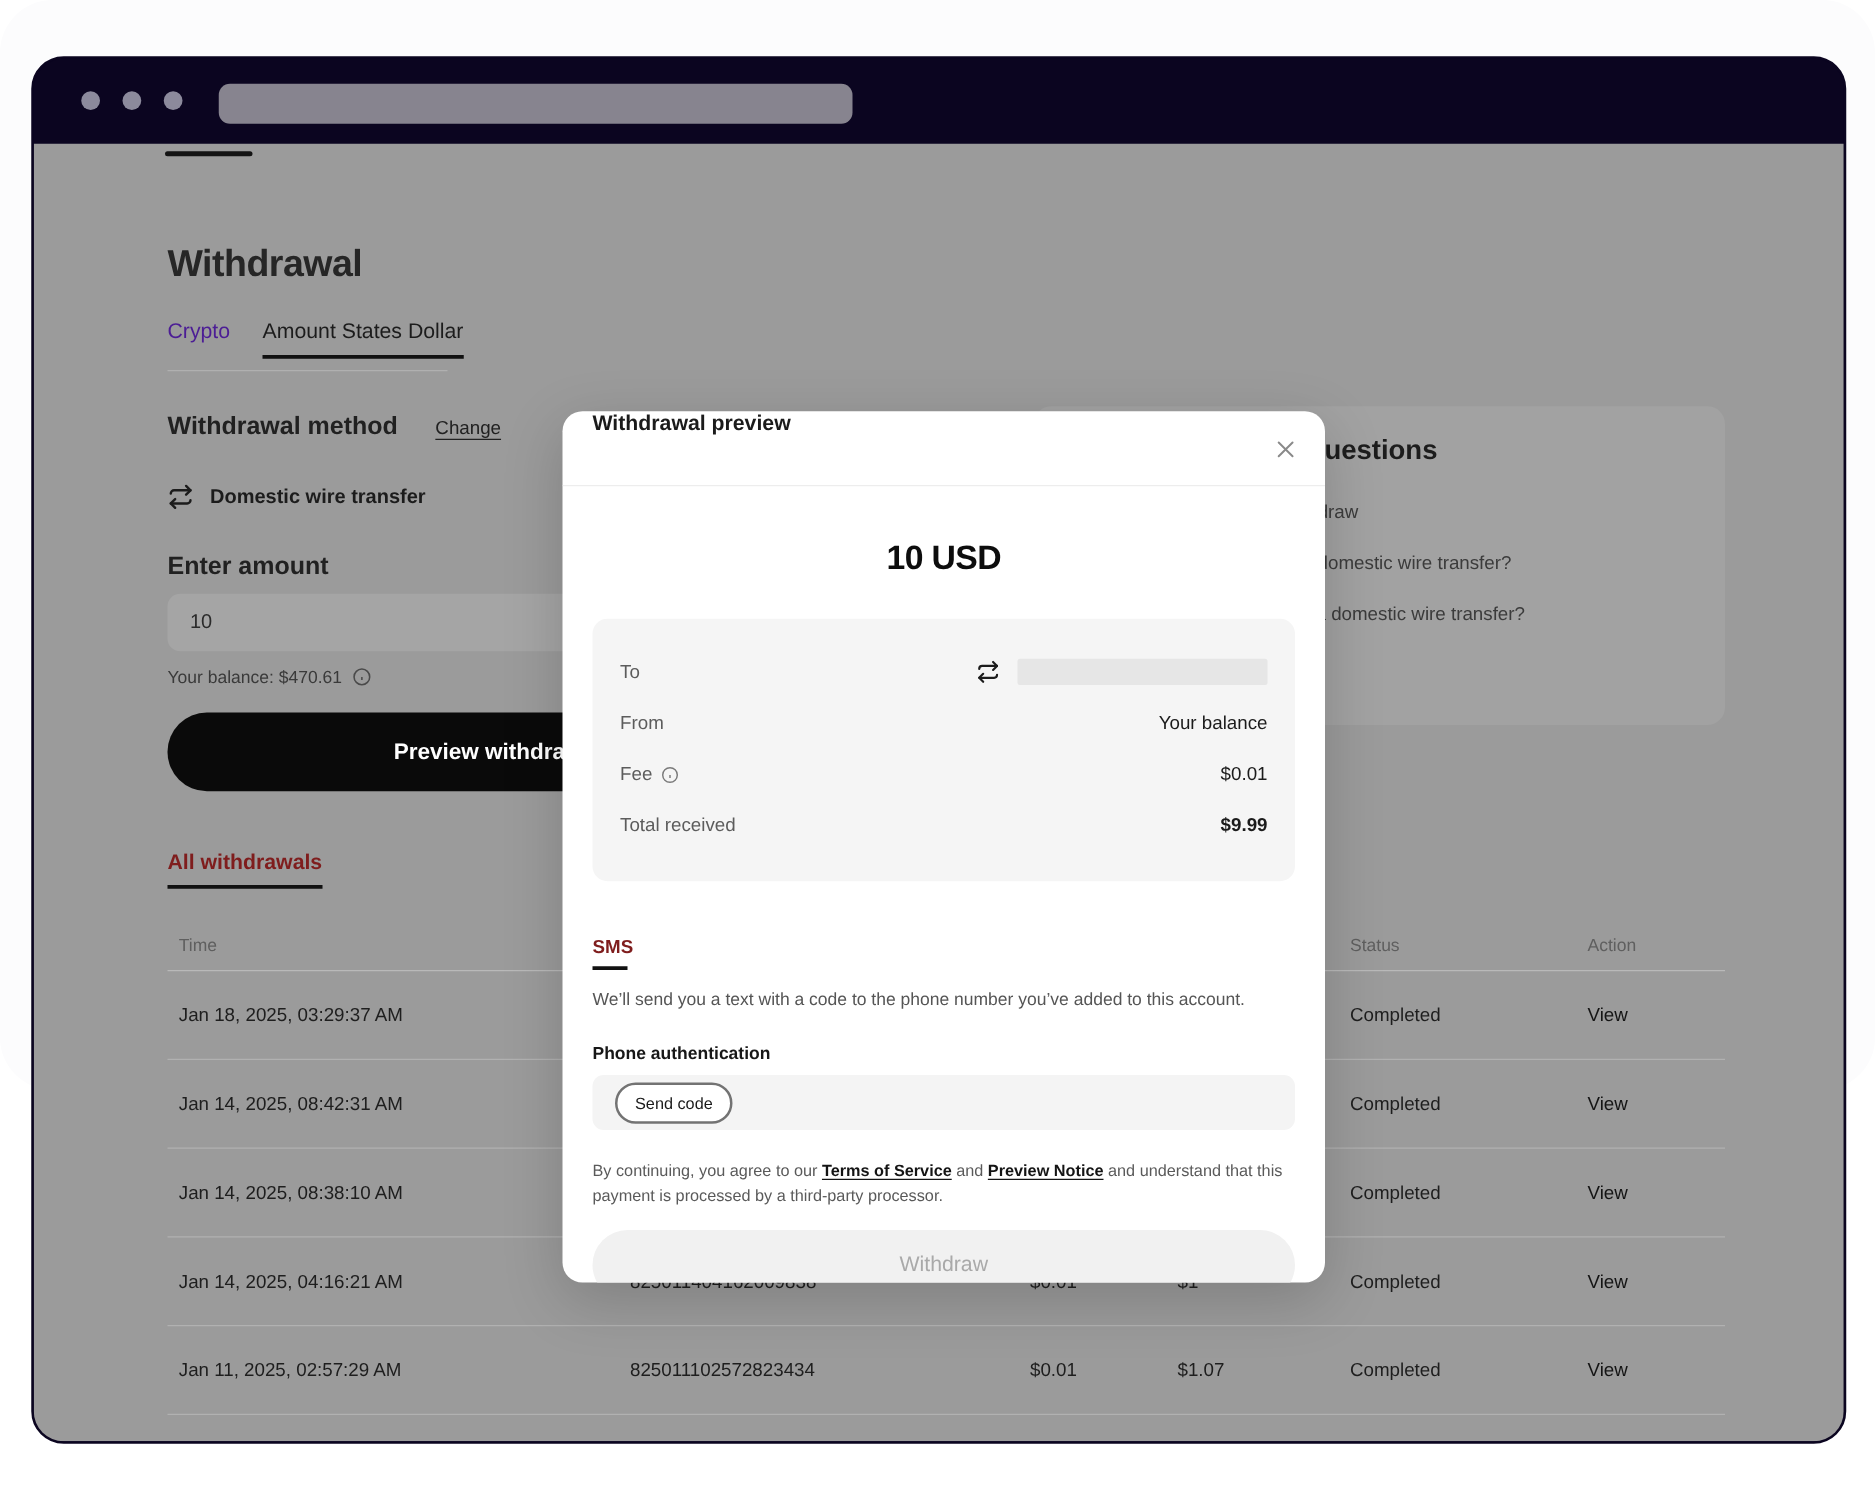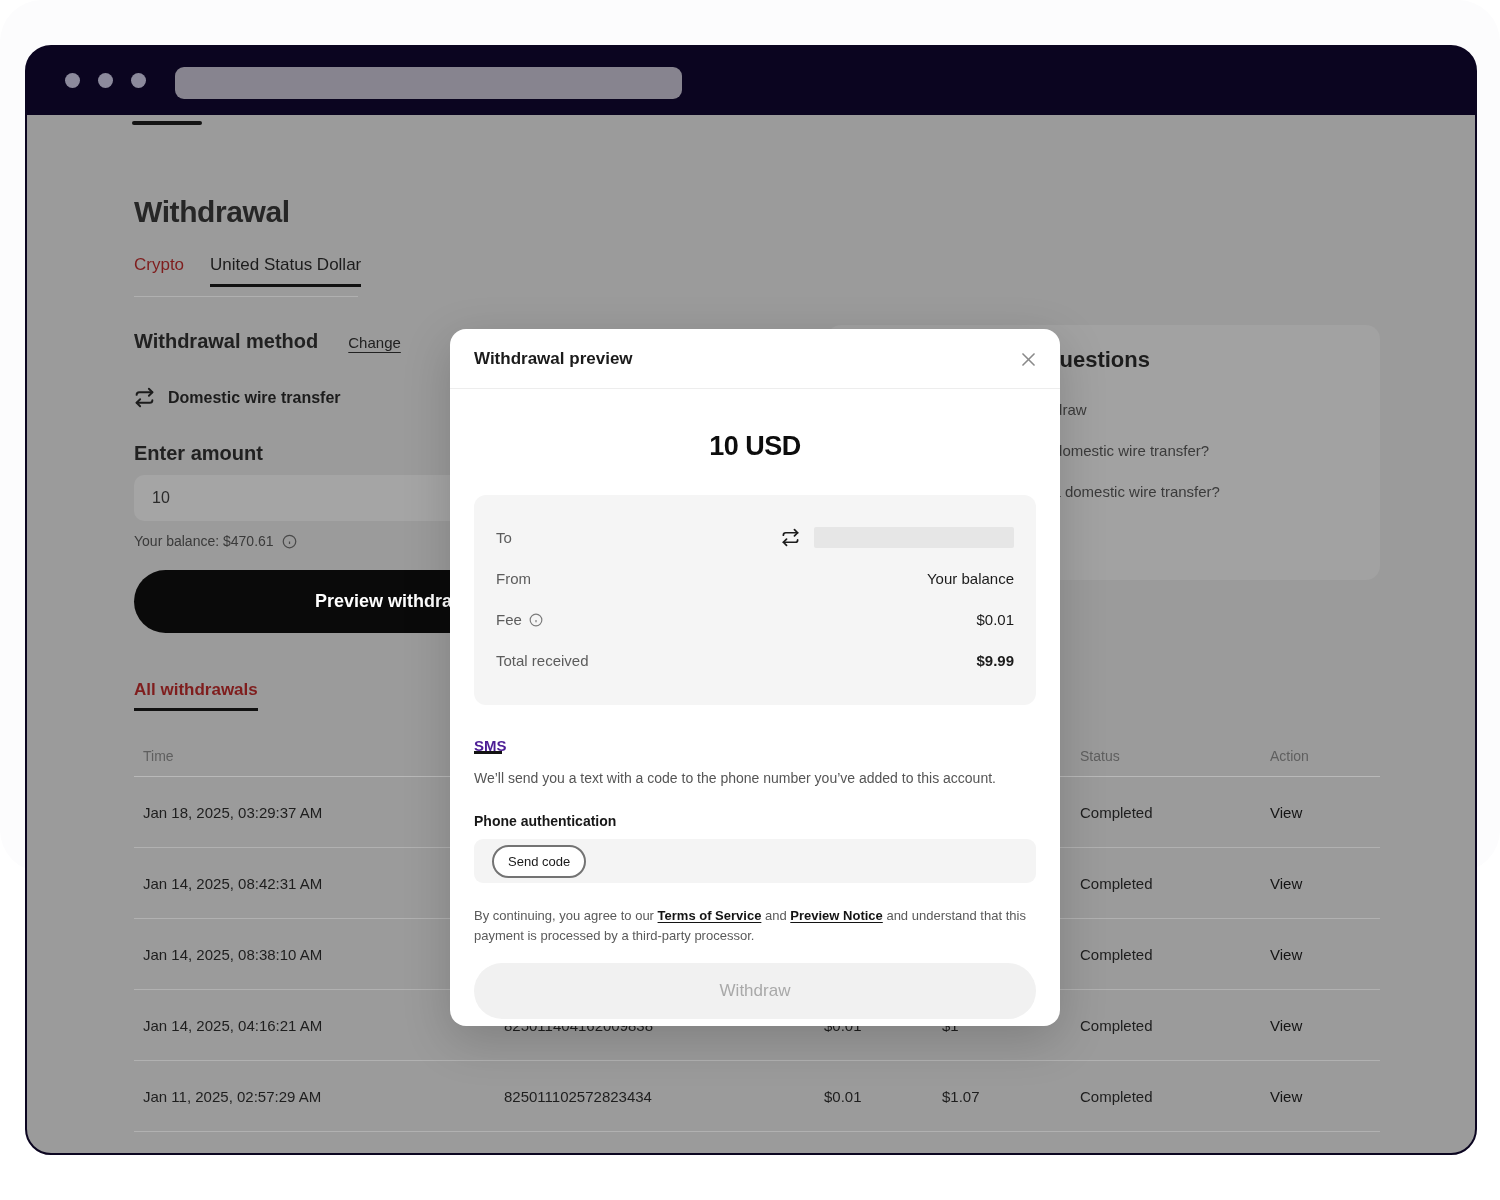--- a/index.html
+++ b/index.html
@@ -87,21 +87,21 @@
     position: absolute;
     left: 107px; top: 140px;
     display: flex; align-items: flex-end; gap: 26px;
   }
   .tabs:after {
     content: ""; position: absolute;
     left: 0; bottom: -10px; width: 224px; height: 1px;
     background: #b0b0b0;
   }
   .tab {
-    font-size: 17px; color: #7f1d1d; padding-bottom: 12px;
+    font-size: 17px; color: #4c1d95; padding-bottom: 12px;
     position: relative;
   }
   .tab.active { color: #1c1c1c; }
   .tab.active:after {
     content: ""; position: absolute;
     left: 0; bottom: 0; width: 100%; height: 3px;
     background: #111;
   }
 
   .section-head {
@@ -220,21 +220,21 @@
     background: #ffffff;
     border-radius: 16px;
     box-shadow: 0 14px 48px rgba(0,0,0,0.18);
     overflow: hidden;
     z-index: 50;
   }
   .modal-head {
     position: relative;
     height: 60px;
     border-bottom: 1px solid #ededed;
-    display: flex; align-items: center;
+    display: flex; 
     padding: 0 24px;
   }
   .modal-title { font-size: 17px; font-weight: 700; color: #1b1b1b; }
   .modal-close {
     position: absolute; right: 20px; top: 18px;
     width: 24px; height: 24px;
     display: flex; align-items: center; justify-content: center;
     cursor: pointer;
   }
 
@@ -260,24 +260,24 @@
   .srow .lbl { color: #5c5c5c; display: flex; align-items: center; gap: 7px; }
   .srow .val { color: #1b1b1b; }
   .srow .val.bold { font-weight: 700; }
   .to-val { display: flex; align-items: center; gap: 14px; }
   .redacted {
     width: 200px; height: 21px;
     background: #e6e6e6; border-radius: 2px;
   }
 
   .sms-label {
-    margin-top: 32px;
-    font-size: 15px; font-weight: 700; color: #4c1d95;
+    margin-top: 44px;
+    font-size: 15px; font-weight: 700; color: #7f1d1d;
     display: inline-block;
-    padding-bottom: 0;
+    padding-bottom: 10px;
     position: relative;
   }
   .sms-label:after {
     content: ""; position: absolute;
     left: 0; bottom: 0; width: 28px; height: 3px; background: #121212;
   }
   .sms-desc {
     margin-top: 13px;
     font-size: 14px; color: #555; line-height: 1.45;
   }
@@ -346,21 +346,21 @@
 
     <div class="viewport">
       <div class="page">
 
         <div class="tab-indicator"></div>
 
         <div class="page-title">Withdrawal</div>
 
         <div class="tabs">
           <div class="tab">Crypto</div>
-          <div class="tab active">United Status Dollar</div>
+          <div class="tab active">Amount States Dollar</div>
         </div>
 
         <div class="section-head">
           <span class="label">Withdrawal method</span>
           <span class="change">Change</span>
         </div>
 
         <div class="method-row">
           <span class="icon">
             <svg width="21" height="21" viewBox="0 0 24 24" fill="none" stroke="#1c1c1c" stroke-width="2.2" stroke-linecap="round" stroke-linejoin="round">

